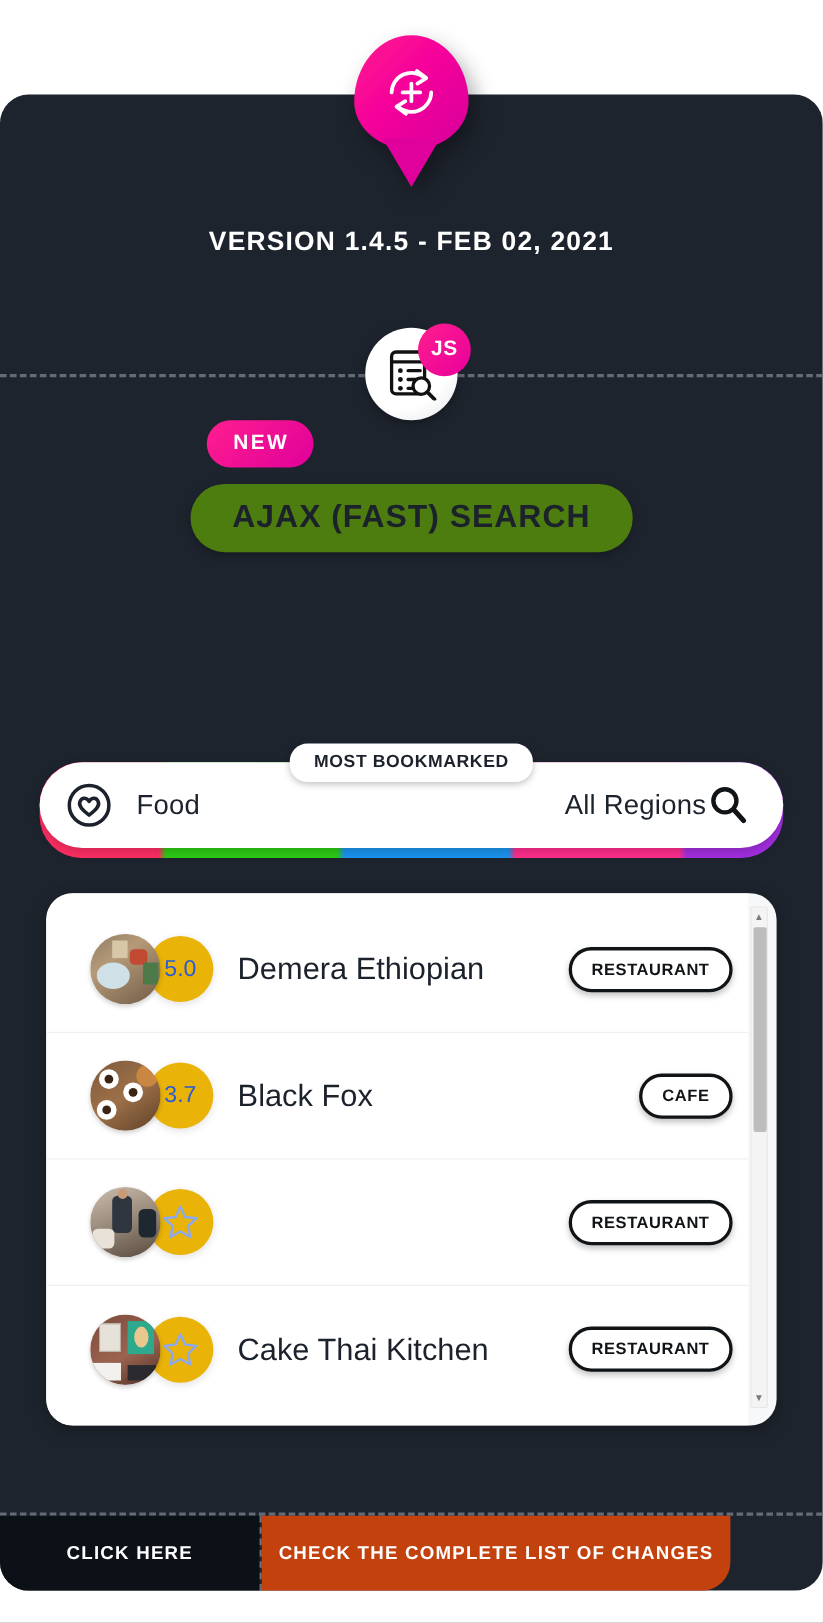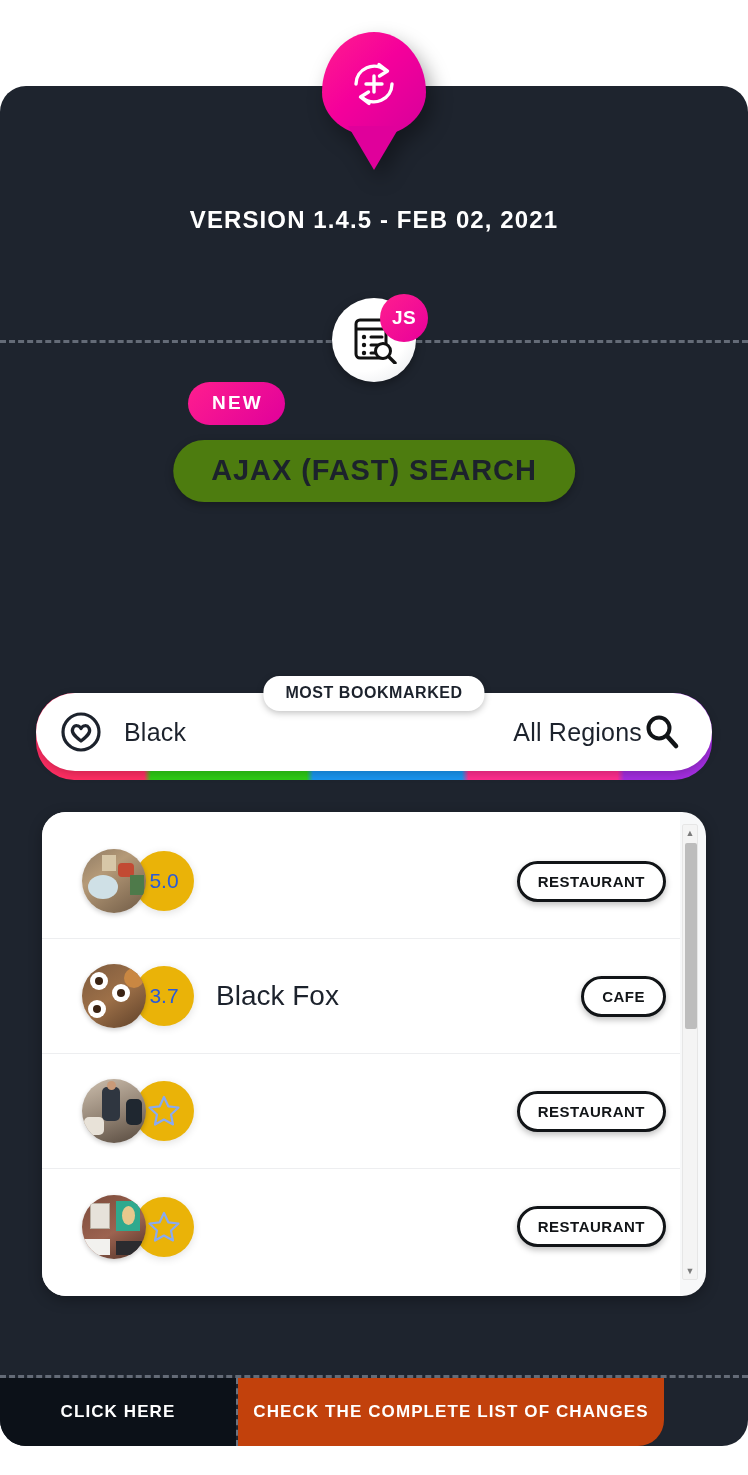--- a/index.html
+++ b/index.html
@@ -420,21 +420,21 @@
   <div class="search-wrap">
     <div class="bookmark-tab">MOST BOOKMARKED</div>
     <div class="search-bar-shell">
       <div class="search-bar">
         <span class="heart-icon">
           <svg width="42" height="42" viewBox="0 0 42 42">
             <circle cx="21" cy="21" r="18" fill="none" stroke="#1c222c" stroke-width="3.2"></circle>
             <path d="M21 30 C13 24 11 20.5 13 17 C15 13.6 19.2 14.2 21 17.6 C22.8 14.2 27 13.6 29 17 C31 20.5 29 24 21 30 Z" fill="none" stroke="#1c222c" stroke-width="3.2" stroke-linejoin="round"></path>
           </svg>
         </span>
-        <span class="search-cat">Black</span>
+        <span class="search-cat">Food</span>
         <span class="search-spacer"></span>
         <span class="search-region">All Regions</span>
         <span class="mag-icon">
           <svg width="40" height="40" viewBox="0 0 40 40">
             <circle cx="17" cy="16" r="10.5" fill="none" stroke="#111417" stroke-width="4"></circle>
             <path d="M25 24 L34 34" stroke="#111417" stroke-width="4.6" stroke-linecap="round"></path>
           </svg>
         </span>
       </div>
     </div>
@@ -445,20 +445,21 @@
 
       <div class="row">
         <span class="thumb">
           <i style="left:0;top:0;width:64px;height:64px;background:linear-gradient(145deg,#8e7a63 0%,#b59a78 35%,#6f5a45 100%);"></i>
           <i style="left:6px;top:26px;width:30px;height:24px;border-radius:50%;background:#cfe0e6;"></i>
           <i style="left:36px;top:14px;width:16px;height:14px;border-radius:4px;background:#c24a33;"></i>
           <i style="left:48px;top:26px;width:14px;height:20px;background:#4e7a4a;"></i>
           <i style="left:20px;top:6px;width:14px;height:16px;background:#d7c7a8;"></i>
         </span>
         <span class="rating">5.0</span>
+        <span class="row-title">Demera Ethiopian</span>
         <span class="row-spacer"></span>
         <span class="tag">RESTAURANT</span>
       </div>
 
       <div class="row">
         <span class="thumb">
           <i style="left:0;top:0;width:64px;height:64px;background:linear-gradient(145deg,#7d5a3d 0%,#9d7048 50%,#5e4029 100%);"></i>
           <i style="left:8px;top:8px;width:18px;height:18px;border-radius:50%;background:#fff;"></i>
           <i style="left:13px;top:13px;width:8px;height:8px;border-radius:50%;background:#3b2414;"></i>
           <i style="left:30px;top:20px;width:18px;height:18px;border-radius:50%;background:#fff;"></i>
@@ -497,20 +498,21 @@
           <i style="left:34px;top:6px;width:24px;height:30px;background:#2fa98e;"></i>
           <i style="left:40px;top:11px;width:13px;height:19px;border-radius:50%;background:#e8c88d;"></i>
           <i style="left:2px;top:44px;width:26px;height:16px;background:#f2f1ee;"></i>
           <i style="left:34px;top:46px;width:26px;height:14px;background:#2b2b2f;"></i>
         </span>
         <span class="rating empty">
           <svg width="36" height="36" viewBox="0 0 36 36">
             <path d="M18 4 L22.3 13.3 L32.5 14.5 L25 21.5 L27 31.5 L18 26.5 L9 31.5 L11 21.5 L3.5 14.5 L13.7 13.3 Z" fill="none" stroke="#8aaaf0" stroke-width="2.2" stroke-linejoin="round"></path>
           </svg>
         </span>
+        <span class="row-title">Cake Thai Kitchen</span>
         <span class="row-spacer"></span>
         <span class="tag">RESTAURANT</span>
       </div>
 
     </div>
 
     <div class="scrollbar">
       <span class="sb-arrow sb-up">▲</span>
       <span class="sb-thumb"></span>
       <span class="sb-arrow sb-down">▼</span>

